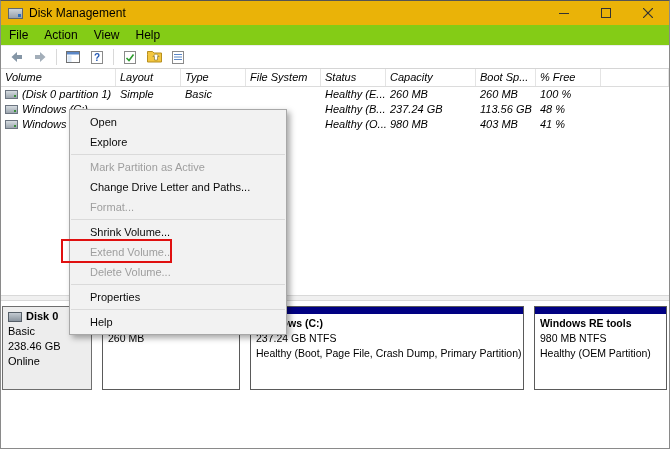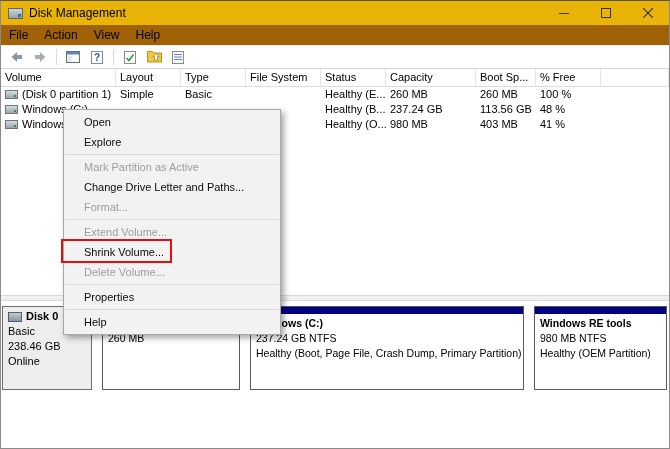--- a/index.html
+++ b/index.html
@@ -12,31 +12,31 @@
   .titlebar { height:24px; display:flex; align-items:center; background:#eab308; }
   .appicon { width:15px; height:11px; margin:0 6px 0 7px;
              background:linear-gradient(#cdd4da,#97a1ab); border:1px solid #5d666f; position:relative; }
   .appicon::after { content:""; position:absolute; right:1px; bottom:1px; width:3px; height:3px; background:#2f6fbd; }
   .title { font-size:12px; }
   .wbtns { margin-left:auto; display:flex; height:24px; }
   .wbtn { width:42px; height:24px; display:flex; align-items:center; justify-content:center; }
   .wbtn svg { display:block; }
 
   
-  .menubar { height:20px; display:flex; align-items:center; font-size:12px; background:#a16207; }
+  .menubar { height:20px; display:flex; align-items:center; font-size:12px; background:#84cc16; }
   .menu-item { padding:2px 8px; }
 
   
   .toolbar { height:24px; display:flex; align-items:center; gap:2px; padding-left:4px;
              border-top:1px solid #ececec; border-bottom:1px solid #d5d5d5; background:#fff; }
   .tbtn { width:22px; height:20px; display:flex; align-items:center; justify-content:center; }
   .tsep { width:1px; height:16px; background:#d9d9d9; margin:0 3px; }
 
   
-  .list-pane { height:226px; background:#fff; position:relative; }
+  .list-pane { height:226px; background:#fff; position:relative;font-style:italic; }
   .lv-header, .lv-row { display:grid;
     grid-template-columns:115px 65px 65px 75px 65px 90px 60px 65px 1fr; }
   .lv-header { height:18px; border-bottom:1px solid #dcdcdc; }
   .lv-h { font-size:11px; padding:2px 4px; border-right:1px solid #e4e4e4;
           white-space:nowrap; overflow:hidden; }
   .lv-row { height:15px; }
   .lv-c { font-size:11px; line-height:15px; padding:0 4px; white-space:nowrap; overflow:hidden;
           display:flex; align-items:center; }
   .drive-ico { display:inline-block; width:13px; height:9px; margin-right:4px; flex:none;
                background:linear-gradient(#d6dce1,#9ba5ae); border:1px solid #6b7480; position:relative; }
@@ -55,21 +55,21 @@
               background:linear-gradient(#c3cad1,#8a949e); border:1px solid #565f68; }
   .part { border:1px solid #5a5a5a; background:#fff; overflow:hidden; }
   .p-efi { width:138px; flex:none; }
   .p-c   { width:274px; flex:none; }
   .p-re  { flex:1; }
   .pstripe { height:7px; background:#000082; }
   .pbody { padding:2px 5px; font-size:10.5px; line-height:14.5px; white-space:nowrap; overflow:hidden; }
   .ptitle { font-weight:bold; min-height:15px; }
 
   
-  .context-menu { position:absolute; left:62px; top:108px; width:218px; z-index:10;
+  .context-menu { position:absolute; left:68px; top:108px; width:218px; z-index:10;
                   background:#f2f2f2; border:1px solid #a8a8a8; padding:2px 0;
                   box-shadow:3px 3px 6px rgba(0,0,0,0.35); }
   .cm-item { height:20px; line-height:20px; padding-left:20px; font-size:11px; color:#0a0a0a;
              white-space:nowrap; }
   .cm-item.disabled { color:#9e9e9e; }
   .cm-sep { height:1px; background:#dadada; margin:2px 1px; }
 
   
   .annotation { position:absolute; left:60px; top:238px; width:111px; height:24px;
                 border:2px solid #e01010; z-index:20; }
@@ -259,22 +259,22 @@
   </div>
 
   <div class="context-menu">
     <div class="cm-item">Open</div>
     <div class="cm-item">Explore</div>
     <div class="cm-sep"></div>
     <div class="cm-item disabled">Mark Partition as Active</div>
     <div class="cm-item">Change Drive Letter and Paths...</div>
     <div class="cm-item disabled">Format...</div>
     <div class="cm-sep"></div>
+    <div class="cm-item">Shrink Volume...</div>
     <div class="cm-item disabled">Extend Volume...</div>
-    <div class="cm-item">Shrink Volume...</div>
     <div class="cm-item disabled">Delete Volume...</div>
     <div class="cm-sep"></div>
     <div class="cm-item">Properties</div>
     <div class="cm-sep"></div>
     <div class="cm-item">Help</div>
   </div>
 
   <div class="annotation"></div>
 
 </div>

